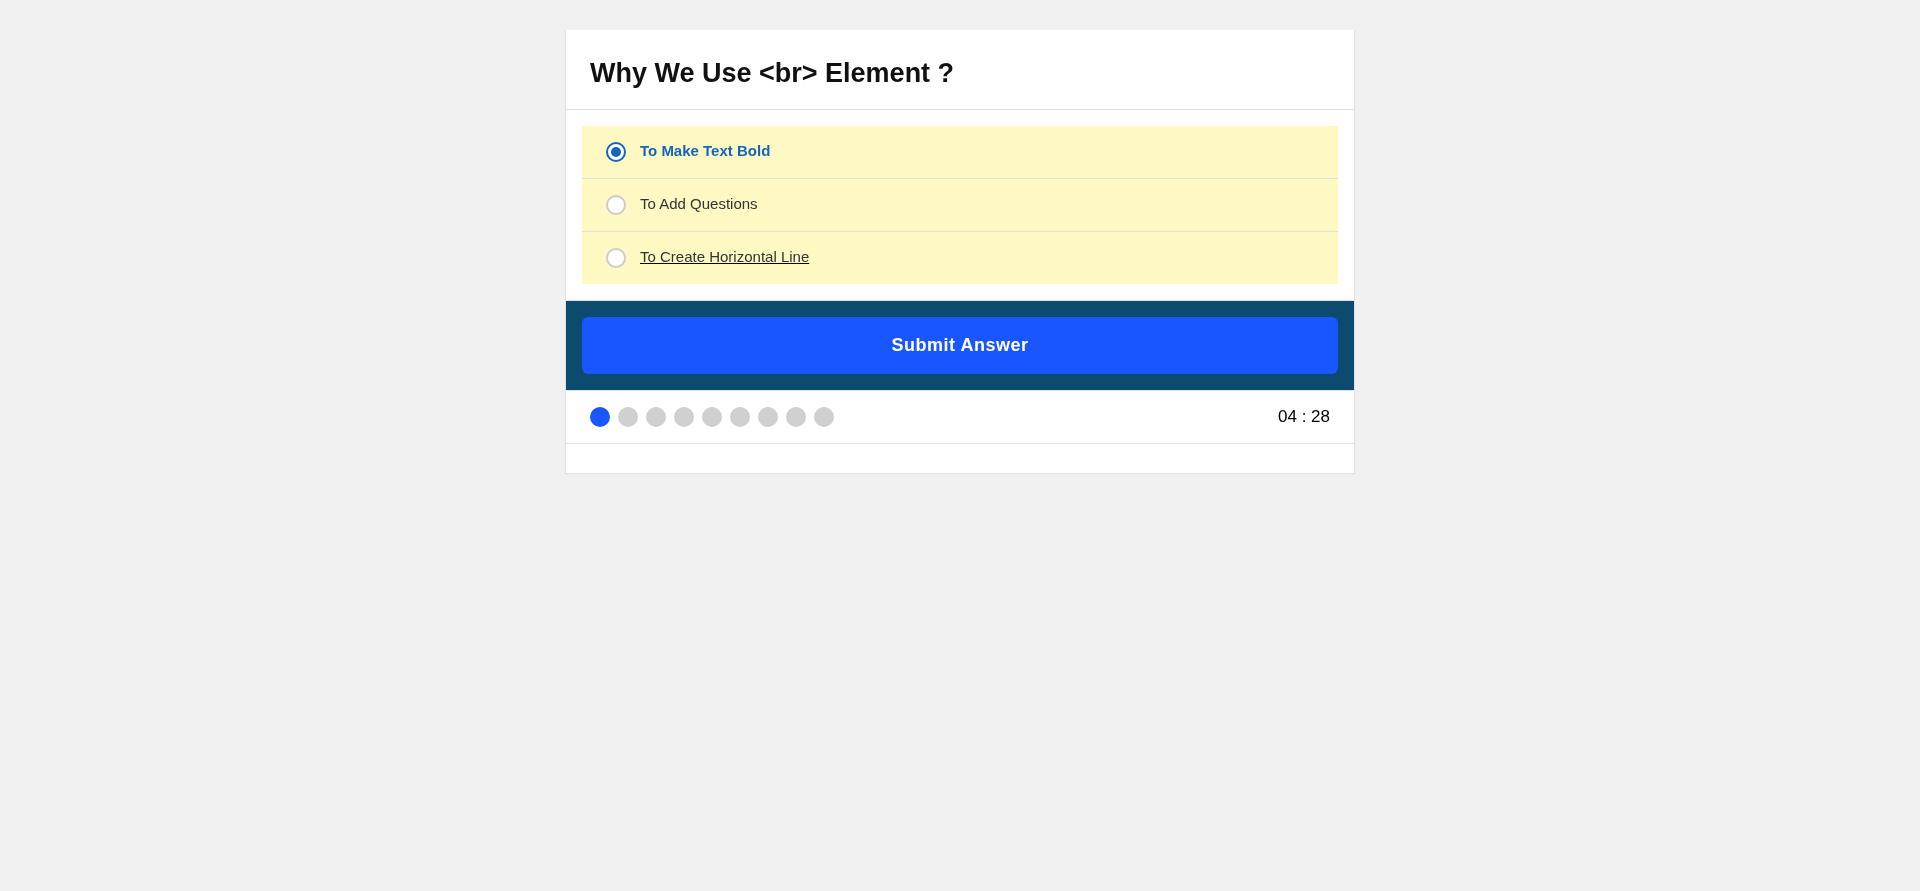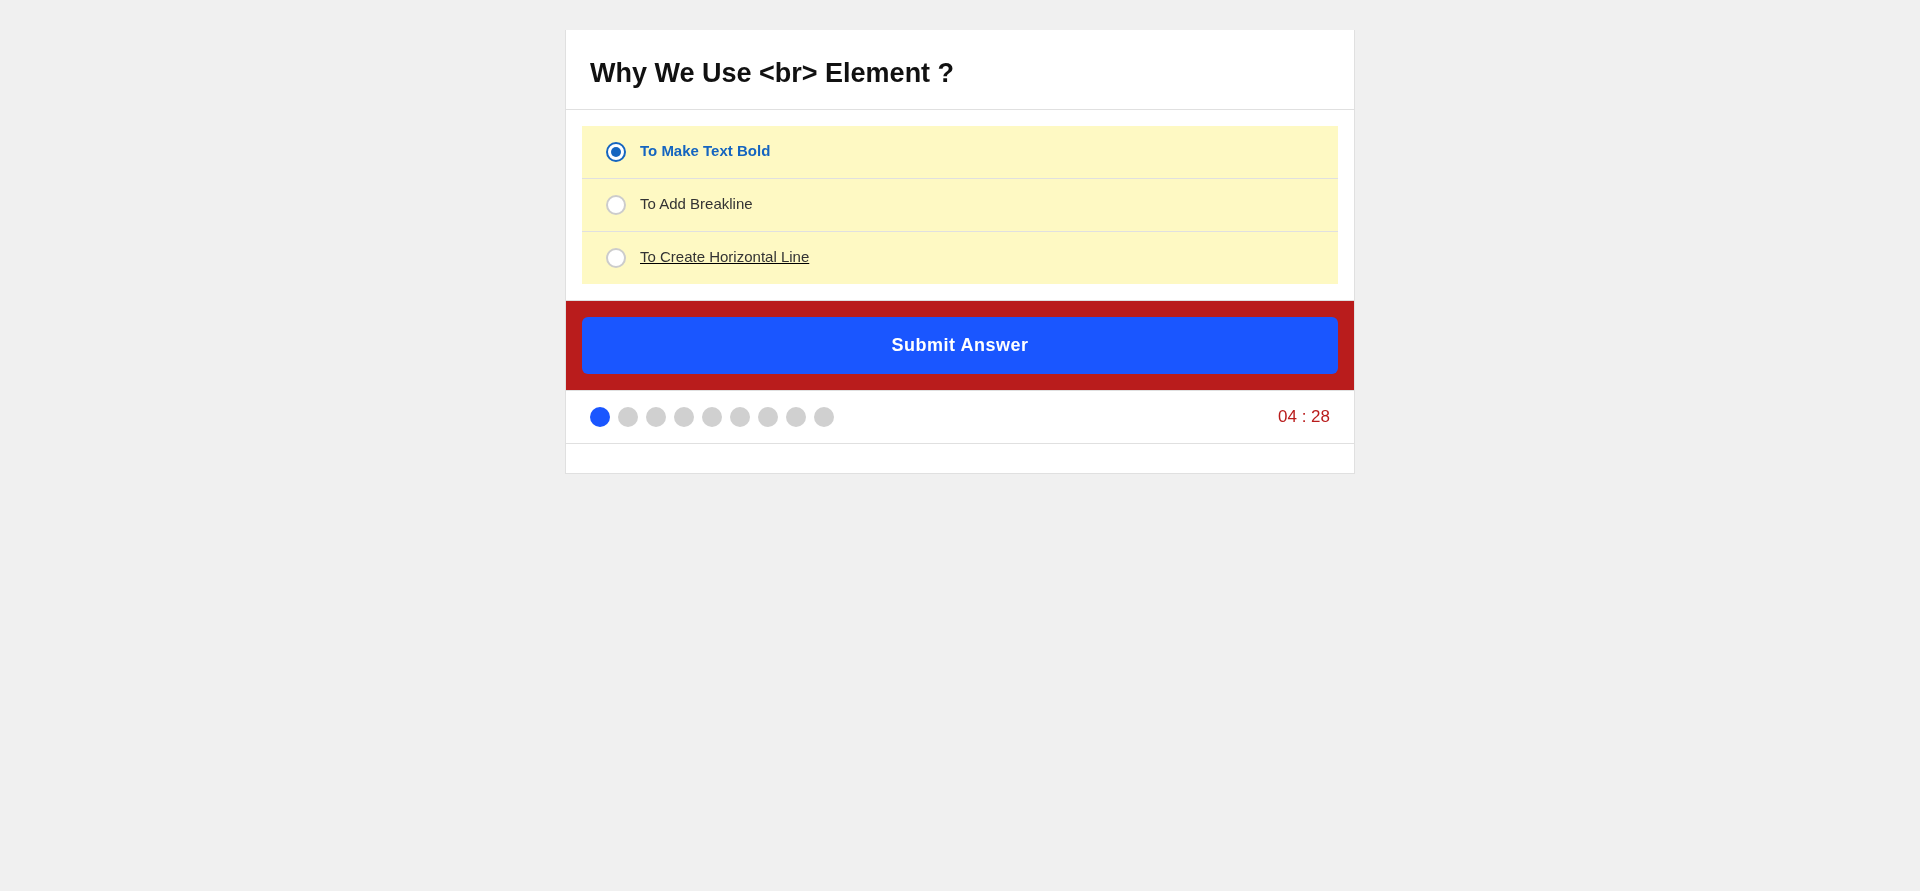--- a/index.html
+++ b/index.html
@@ -110,21 +110,21 @@
       font-size: 15px;
       color: #333;
     }
 
     .option-text.selected {
       color: #1565c0;
       font-weight: 600;
     }
 
     .submit-section {
-      background: #b91c1c;
+      background: #0c4a6e;
       border: 1px solid #e0e0e0;
       border-top: none;
       padding: 16px;
     }
 
     .submit-btn {
       width: 100%;
       background: #1a56ff;
       color: #fff;
       border: none;
@@ -158,21 +158,21 @@
       border-radius: 50%;
       background: #d0d0d0;
     }
 
     .dot.active {
       background: #1a56ff;
     }
 
     .timer {
       font-size: 17px;
-      color: #b91c1c;
+      color: #000000;
       font-weight: 500;
     }
 
     .bottom-bar {
       background: #fff;
       border: 1px solid #e0e0e0;
       border-top: none;
       height: 30px;
     }
   </style>
@@ -190,21 +190,21 @@
 
     <div class="option-row">
       <div class="option-radio selected">
       </div>
       <span class="option-text selected">To Make Text Bold</span>
     </div>
 
 
     <div class="option-row">
       <div class="option-radio"></div>
-      <span class="option-text">To Add Breakline</span>
+      <span class="option-text">To Add Questions</span>
     </div>
 
     <div class="option-row">
       <div class="option-radio"></div>
       <span class="option-text">To Create Horizontal Line</span>
     </div>
 
   </div>
 
   <div class="submit-section">

